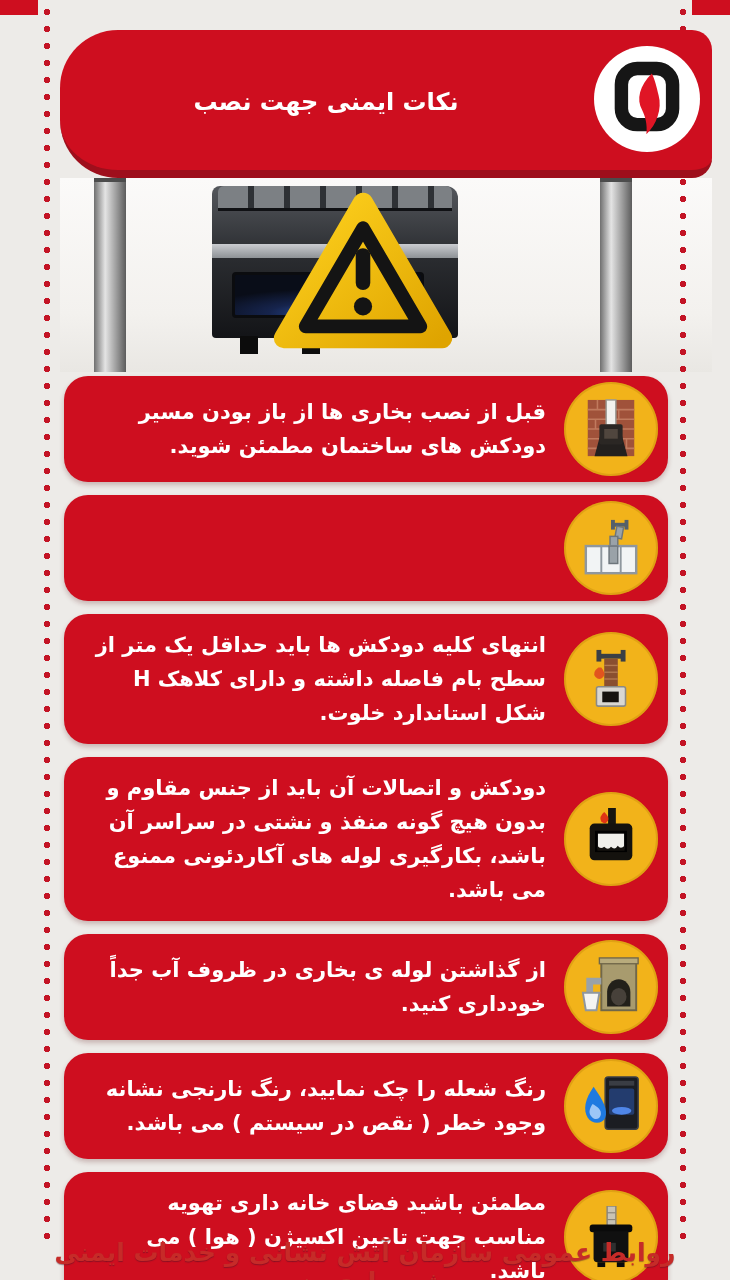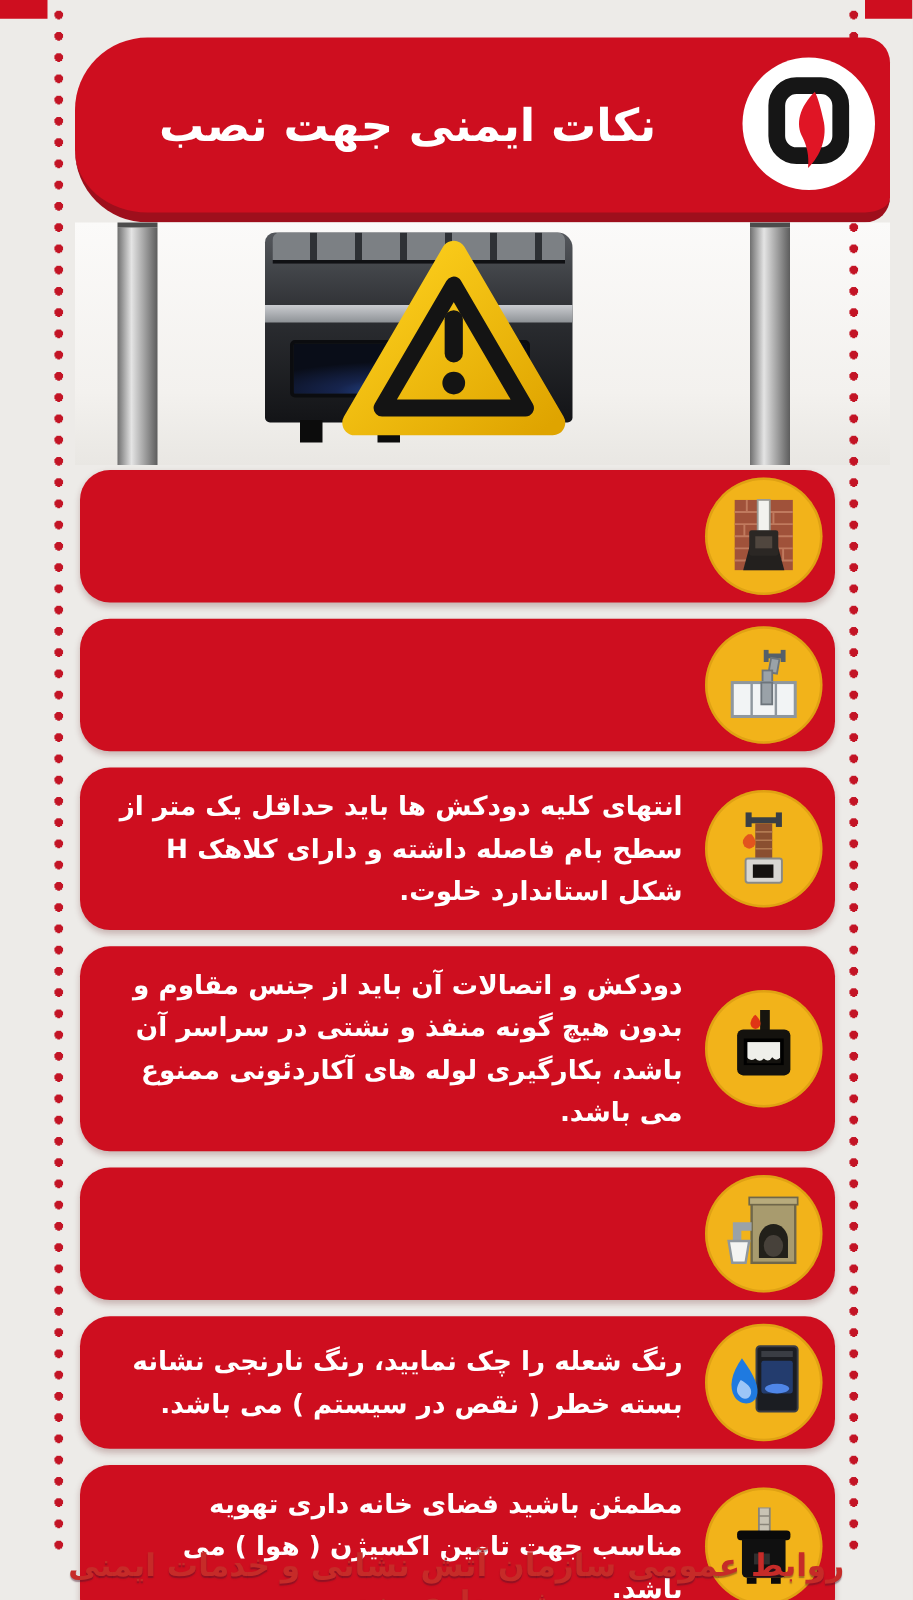--- a/index.html
+++ b/index.html
@@ -23,21 +23,21 @@
   .dots.left{left:42px;}
   .dots.right{left:678px;}
 
   
   .header{position:absolute;left:60px;top:30px;width:652px;height:140px;
     background:#ce0e1f;border-radius:58px 20px 20px 58px;
     border-bottom:8px solid #9e0f1c;z-index:2;}
   .header-title{position:absolute;left:50px;right:170px;top:12px;bottom:8px;
     display:flex;flex-direction:column;justify-content:center;gap:8px;
     direction:rtl;text-align:center;color:#ffffff;font-weight:bold;}
-  .header-title .line{font-size:36px;line-height:48px;}
+  .header-title .line{font-size:24px;line-height:48px;}
   .logo{position:absolute;right:12px;top:16px;width:106px;height:106px;
     background:#ffffff;border-radius:50%;display:flex;align-items:center;justify-content:center;}
   .logo svg{overflow:visible;}
 
   
   .hero{position:absolute;left:60px;top:178px;width:652px;height:194px;
     background:linear-gradient(180deg,#fbfaf9 0%,#f3f1ee 70%,#e9e7e3 100%);z-index:0;}
   .hero-pipe{position:absolute;top:0;bottom:0;width:32px;
     background:linear-gradient(90deg,#6f6f6f 0%,#e4e4e4 35%,#9c9c9c 70%,#5c5c5c 100%);
     border-top:4px solid #4c4c4c;}
@@ -123,20 +123,21 @@
         <path d="M100 44 L163 152 H37 Z" fill="none" stroke="#141414" stroke-width="15" stroke-linejoin="round"></path>
         <rect x="92" y="66" width="16" height="46" rx="8" fill="#141414"></rect>
         <circle cx="100" cy="130" r="10" fill="#141414"></circle>
       </svg>
     </div>
   </div>
 
   <div class="tips">
 
     <div class="tip">
+      <div class="tip-text">قبل از نصب بخاری ها از باز بودن مسیر دودکش های ساختمان مطمئن شوید.</div>
       <div class="tip-icon">
         <svg width="62" height="62" viewBox="0 0 64 64">
           <rect x="8" y="2" width="48" height="58" fill="#a0523a"></rect>
           <g stroke="#c07a5e" stroke-width="1.6">
             <line x1="8" y1="12" x2="56" y2="12"></line>
               <line x1="8" y1="22" x2="56" y2="22"></line>
             <line x1="8" y1="32" x2="56" y2="32"></line>
               <line x1="8" y1="42" x2="56" y2="42"></line>
             <line x1="8" y1="52" x2="56" y2="52"></line>
             <line x1="18" y1="2" x2="18" y2="12"></line>
@@ -199,34 +200,35 @@
           <rect x="29" y="0" width="8" height="18" fill="#17150f"></rect>
           <path d="M25 4 q-6 5 -3 10 q4 4 7 -1 q1.5 -4 -4 -9" fill="#e03515"></path>
           <rect x="10" y="16" width="44" height="38" rx="5" fill="#14120e"></rect>
           <rect x="17" y="25" width="30" height="19" fill="#efefea" stroke="#000" stroke-width="3"></rect>
           <path d="M18 44 h28 v-5 q-4 4 -7 0 q-3 5 -7 1 q-3 4 -7 0 q-4 3 -7 -1 z" fill="#14120e"></path>
         </svg>
       </div>
     </div>
 
     <div class="tip">
+      <div class="tip-text">از گذاشتن لوله ی بخاری در ظروف آب جداً خودداری کنید.</div>
       <div class="tip-icon">
         <svg width="62" height="62" viewBox="0 0 64 64">
           <rect x="22" y="4" width="36" height="52" fill="#a89b6e" stroke="#70674a" stroke-width="2"></rect>
           <rect x="20" y="2" width="40" height="6" fill="#b8ab7c" stroke="#70674a" stroke-width="1.4"></rect>
           <path d="M28 52 v-15 a12 13 0 0 1 24 0 v15 z" fill="#22201a"></path>
           <ellipse cx="40" cy="42" rx="8" ry="9" fill="#47413a"></ellipse>
           <path d="M22 26 H10 V38" stroke="#9aa2a8" stroke-width="7" fill="none"></path>
           <path d="M3 38 h17 l-3 18 h-11 z" fill="#f4f4f2" stroke="#8f979e" stroke-width="2"></path>
         </svg>
       </div>
     </div>
 
     <div class="tip">
-      <div class="tip-text">رنگ شعله را چک نمایید، رنگ نارنجی نشانه بسته خطر ( نقص در سیستم ) می باشد.</div>
+      <div class="tip-text">رنگ شعله را چک نمایید، رنگ نارنجی نشانه وجود خطر ( نقص در سیستم ) می باشد.</div>
       <div class="tip-icon">
         <svg width="62" height="62" viewBox="0 0 64 64">
           <rect x="26" y="2" width="34" height="54" rx="3" fill="#1b1d22" stroke="#3b3e45" stroke-width="1.6"></rect>
           <rect x="30" y="6" width="26" height="5" fill="#3a3d44"></rect>
           <rect x="30" y="14" width="26" height="27" rx="2" fill="#233c6e"></rect>
           <ellipse cx="43" cy="37" rx="10" ry="4" fill="#4f86e8"></ellipse>
           <path d="M14 12 C5 25 3 36 8 44 c4.5 7 15 7 18 0 c3 -8 -2 -18 -12 -32" fill="#1f7ae0"></path>
           <path d="M13 30 c-4 6 -4 10 -1 13 c3 4 8.5 3 9.5 -2 c1 -5 -3.5 -8 -8.5 -11" fill="#9cc6f7"></path>
         </svg>
       </div>

